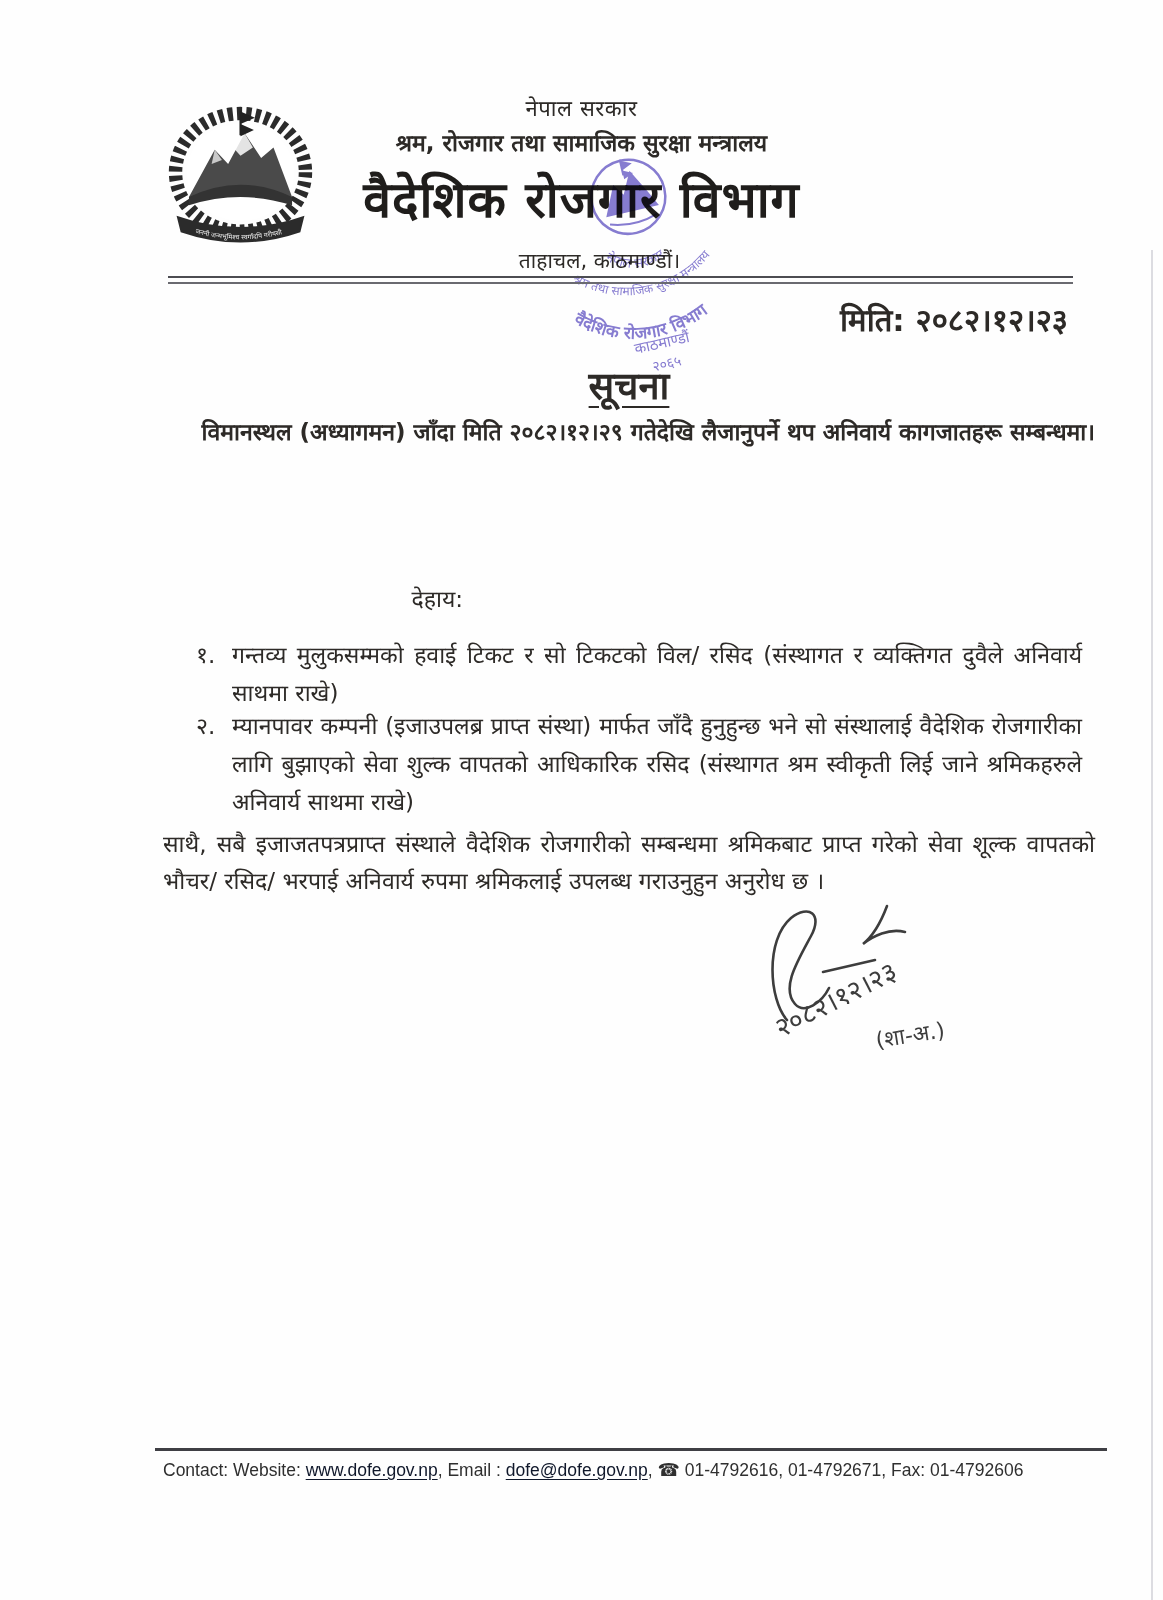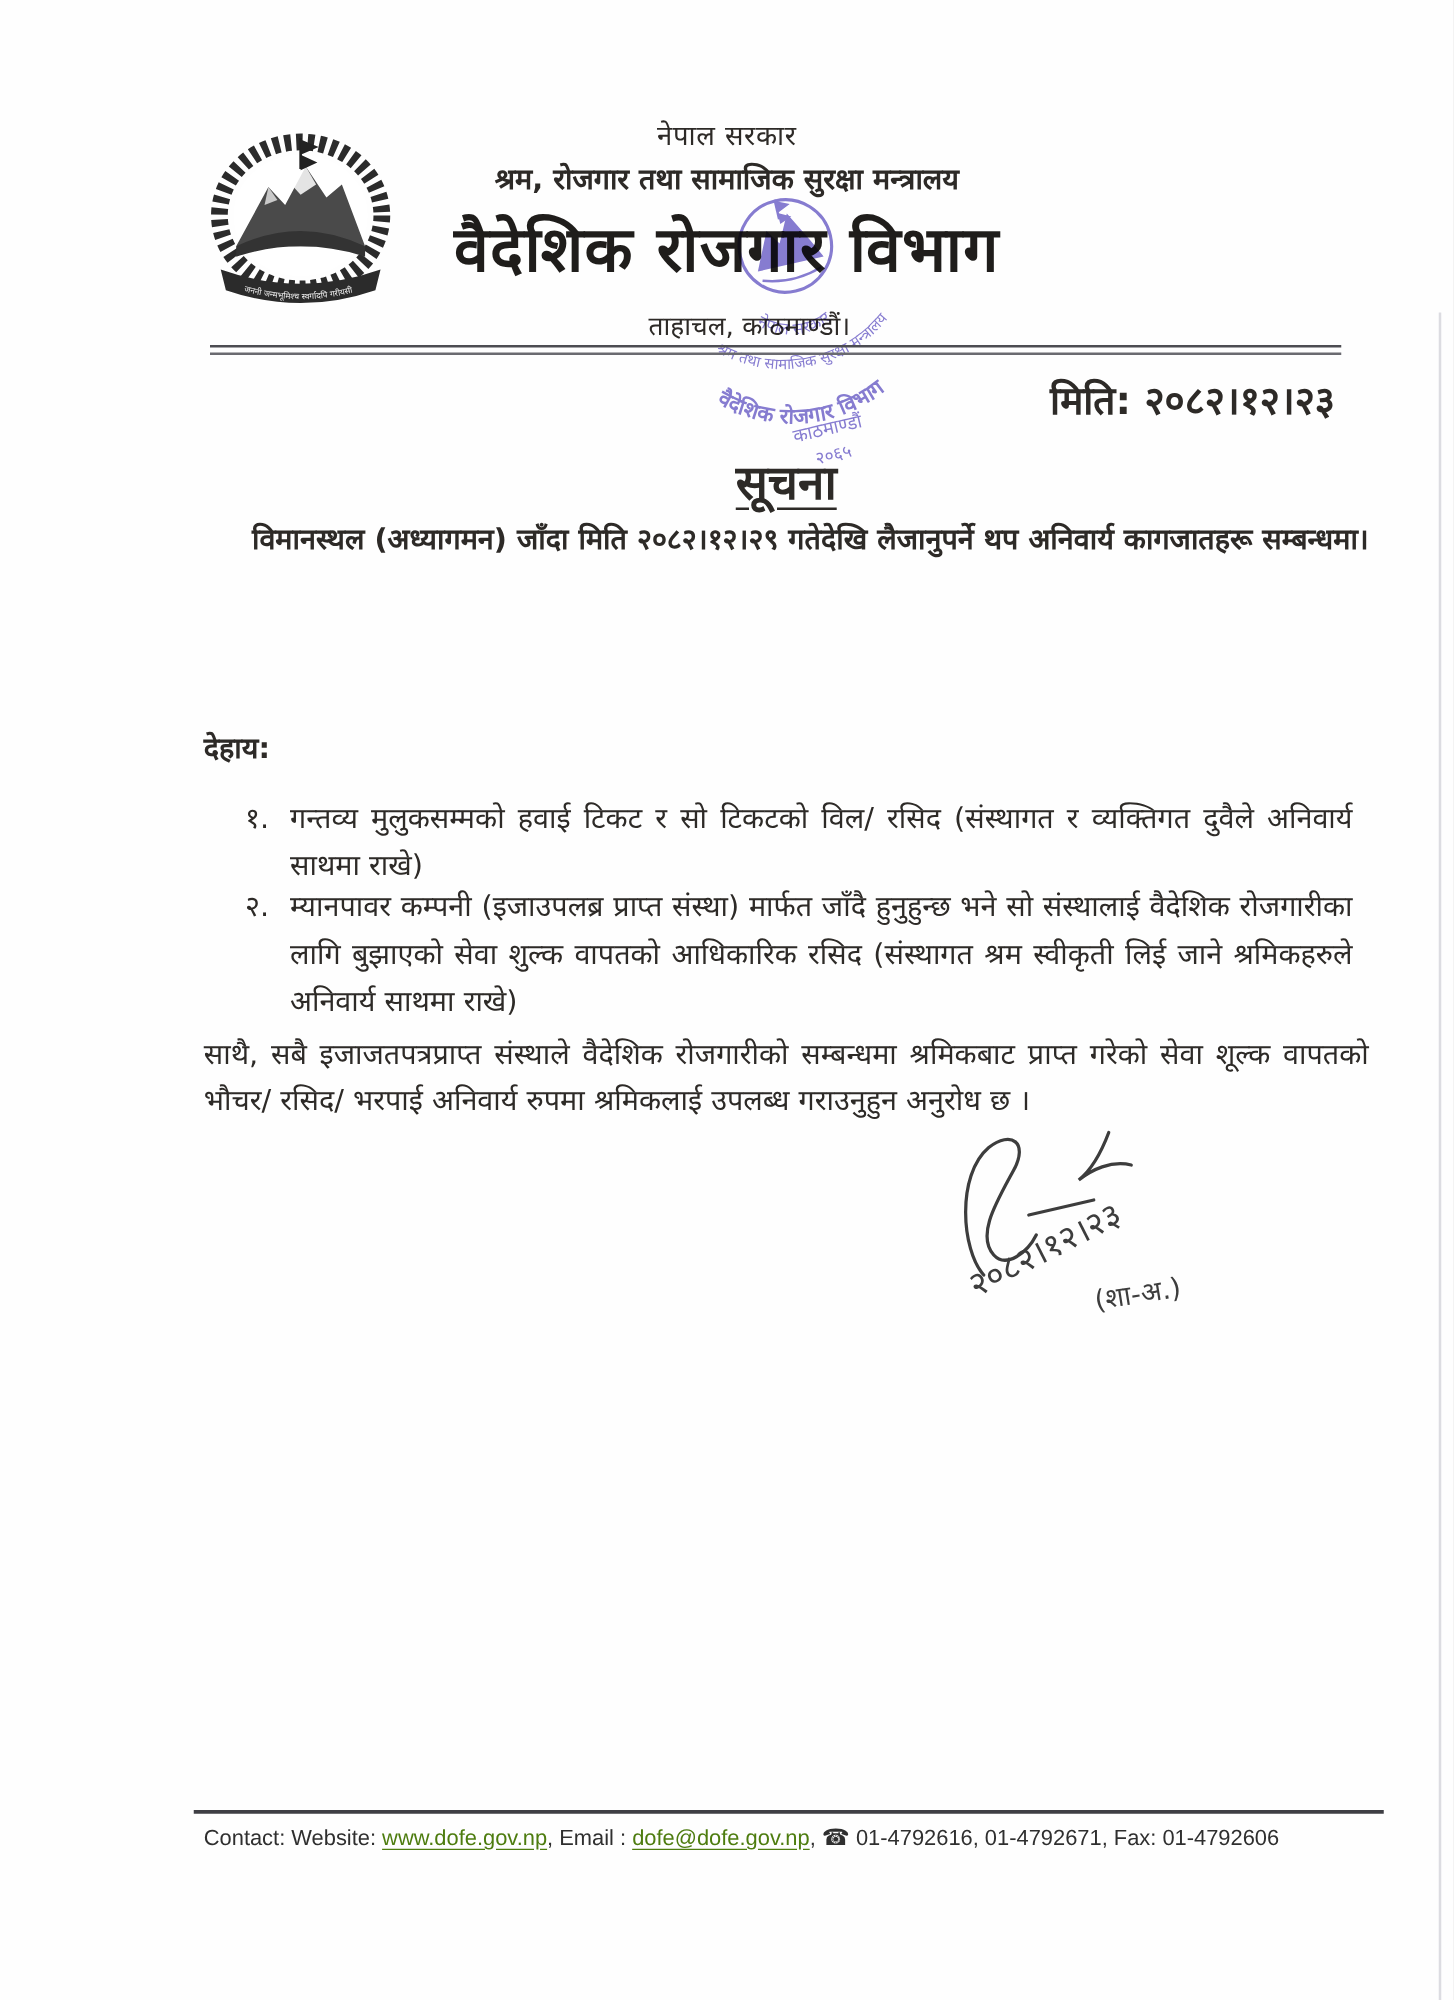--- a/index.html
+++ b/index.html
@@ -25,39 +25,39 @@
   
   .date-line{top:298px; right:95px; font-size:31px; font-weight:600;}
   .notice-title{
     top:358px; left:163px; width:932px; text-align:center;
     font-size:38px; font-weight:700; text-decoration:underline;
     text-underline-offset:7px; text-decoration-thickness:2px;
   }
   .para{left:163px; width:932px; font-size:23px; line-height:37px; text-align:justify;}
   .subject{top:414px; font-weight:600; text-align:right;}
   .intro{top:477px;}
-  .dehaya{top:581px; width:300px; text-align:left;font-weight:bold;}
+  .dehaya{top:581px; width:300px; text-align:right;}
   .list-item{left:196px; width:886px; display:flex; gap:10px; font-size:23px; line-height:38px;}
   .li-1{top:636px;}
   .li-2{top:707px;}
   .li-num{flex:0 0 26px;}
   .li-text{flex:1; text-align:justify;}
   .closing{top:826px;}
   
   .sig{left:725px; top:888px;}
   .sig path{fill:none; stroke:#3d3d3d; stroke-width:2.6; stroke-linecap:round;}
   .sig text{fill:#3d3d3d; font-family:"DejaVu Sans", sans-serif;}
   
   .footer-rule{left:155px; top:1448px; width:952px; height:3px; background:#3f3f44;}
   .footer{
     left:163px; top:1459px; width:940px;
     font-family:"Liberation Sans", sans-serif; font-size:17.5px; color:#2f2f2f;
     white-space:nowrap;
   }
-  .footer .lnk{text-decoration:underline; text-underline-offset:3px; color:#4d7c0f;}
+  .footer .lnk{text-decoration:underline; text-underline-offset:3px; color:#0f172a;}
   .phone-ico{font-size:18px;}
   
   .stamp text, .stamp textPath{fill:#6c5fc7; font-family:"DejaVu Sans", sans-serif;}
   .stamp .ln{stroke:#6c5fc7; fill:none;}
   .stamp .fl{fill:#6c5fc7; stroke:none;}
 </style>
 </head>
 <body>
 
 <div class="page">

